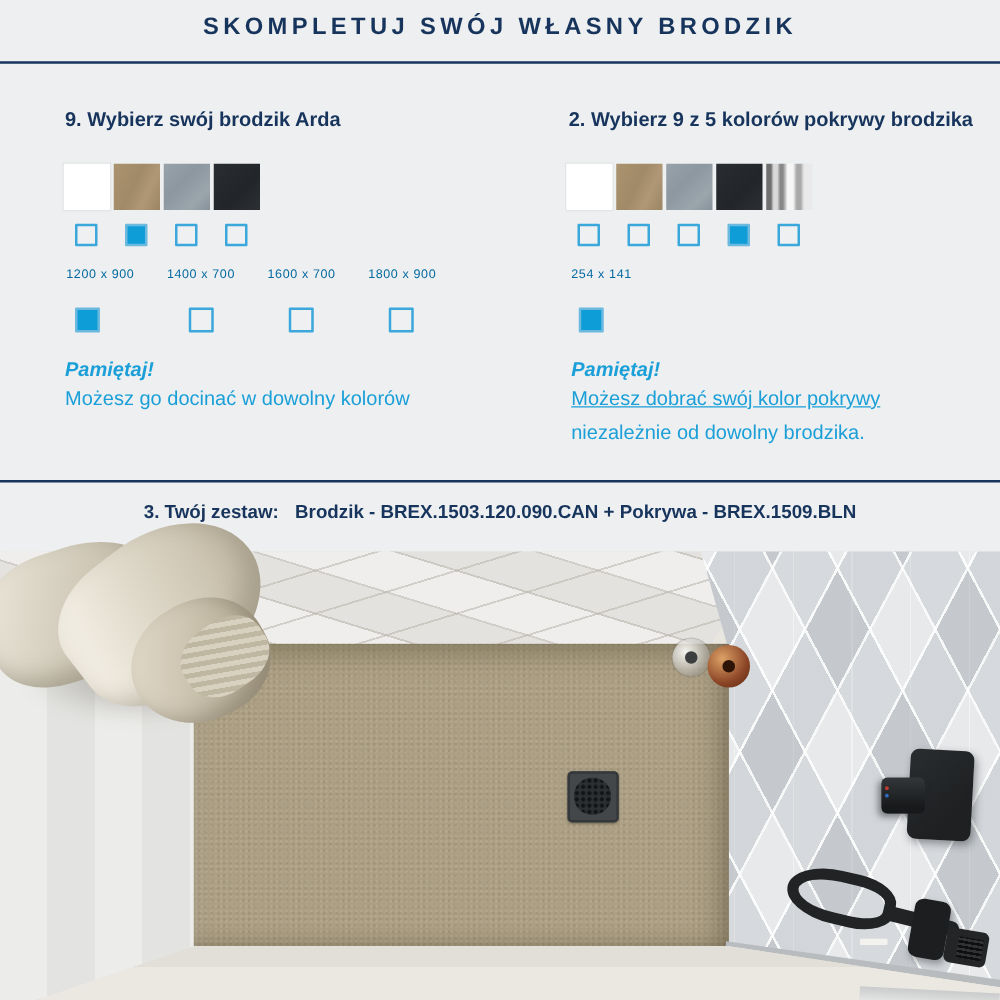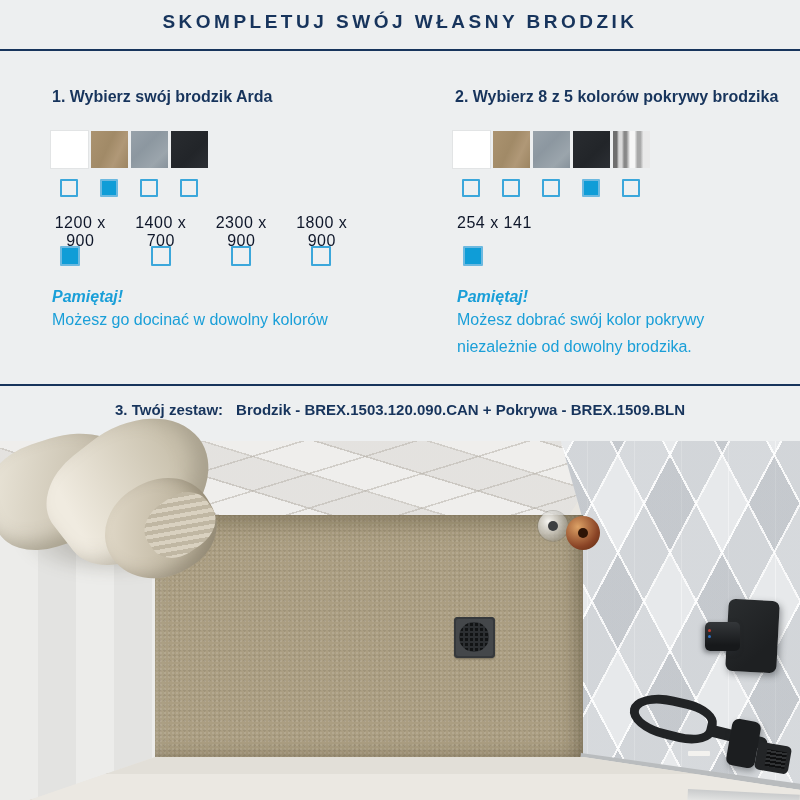--- a/index.html
+++ b/index.html
@@ -34,31 +34,31 @@
   
   .cb-row{position:absolute;display:flex;gap:22px;}
   .cb-row1{left:60px;top:179px;}
   .cb-row2{left:462px;top:179px;}
   .cb{width:18px;height:18px;border:2px solid #3ba7db;background:#eef0f1;box-sizing:border-box;border-radius:1px;}
   .cb.checked{background:#0f9dd7;border-color:#6cb9e0;}
   .size-cb{width:20px;height:20px;}
   
   .sizes-row1{position:absolute;left:40px;top:214px;display:flex;}
   .sizes-row1 .size-label{width:80.5px;text-align:center;}
-  .size-label{font-size:16px;color:#0f172a;letter-spacing:0.5px;}
+  .size-label{font-size:10px;color:#0369a1;letter-spacing:0.5px;}
   .size-label2{position:absolute;left:457px;top:214px;}
   .scb1{position:absolute;top:246px;}
   .scb1.p1{left:60px;}  .scb1.p2{left:151px;}  .scb1.p3{left:231px;}  .scb1.p4{left:311px;}
   .scb2{position:absolute;left:463px;top:246px;}
   
   .reminder-title{position:absolute;top:288px;font-size:16px;font-weight:bold;font-style:italic;color:#1a9fd8;}
   .reminder-line{position:absolute;font-size:16px;color:#1a9fd8;}
   .r1t{left:52px;} .r2t{left:457px;}
   .r1l1{left:52px;top:311px;}
-  .r2l1{left:457px;top:311px;}
+  .r2l1{left:457px;top:311px;text-decoration:underline;}
   .r2l2{left:457px;top:338px;}
   
   .set-line{
     position:absolute;left:0;top:401px;width:800px;text-align:center;
     font-size:15px;font-weight:bold;color:#17345c;
   }
   .set-line .prefix{margin-right:13px;}
   
   .photo{position:absolute;left:0;top:441px;width:800px;height:359px;background:#e9e6e0;}
   .photo *{position:absolute;}
@@ -185,52 +185,52 @@
     transform:rotate(10deg);}
   .hs-grille{left:10px;top:6px;width:20px;height:17px;
     background:repeating-linear-gradient(0deg,#0e0f10 0 2px,#303234 2px 4px);}
 </style>
 </head>
 <body>
 
 <div class="page-title">SKOMPLETUJ SWÓJ WŁASNY BRODZIK</div>
 <div class="hr hr1"></div>
 
-<div class="step-heading h-step1">1. Wybierz swój brodzik Arda</div>
+<div class="step-heading h-step1">9. Wybierz swój brodzik Arda</div>
 
 <div class="sw-row sw-row1">
   <div class="swatch sw-white"></div>
   <div class="swatch sw-tan"></div>
   <div class="swatch sw-gray"></div>
   <div class="swatch sw-black"></div>
 </div>
 
 <div class="cb-row cb-row1">
   <div class="cb"></div>
   <div class="cb checked"></div>
   <div class="cb"></div>
   <div class="cb"></div>
 </div>
 
 <div class="sizes-row1">
   <span class="size-label">1200 x 900</span>
   <span class="size-label">1400 x 700</span>
-  <span class="size-label">2300 x 900</span>
+  <span class="size-label">1600 x 700</span>
   <span class="size-label">1800 x 900</span>
 </div>
 
 <div class="cb size-cb scb1 p1 checked"></div>
 <div class="cb size-cb scb1 p2"></div>
 <div class="cb size-cb scb1 p3"></div>
 <div class="cb size-cb scb1 p4"></div>
 
 <div class="reminder-title r1t">Pamiętaj!</div>
 <div class="reminder-line r1l1">Możesz go docinać w dowolny kolorów</div>
 
-<div class="step-heading h-step2">2. Wybierz 8 z 5 kolorów pokrywy brodzika</div>
+<div class="step-heading h-step2">2. Wybierz 9 z 5 kolorów pokrywy brodzika</div>
 
 <div class="sw-row sw-row2">
   <div class="swatch sw-white"></div>
   <div class="swatch sw-tan"></div>
   <div class="swatch sw-gray"></div>
   <div class="swatch sw-black"></div>
   <div class="swatch sw-chrome"></div>
 </div>
 
 <div class="cb-row cb-row2">

